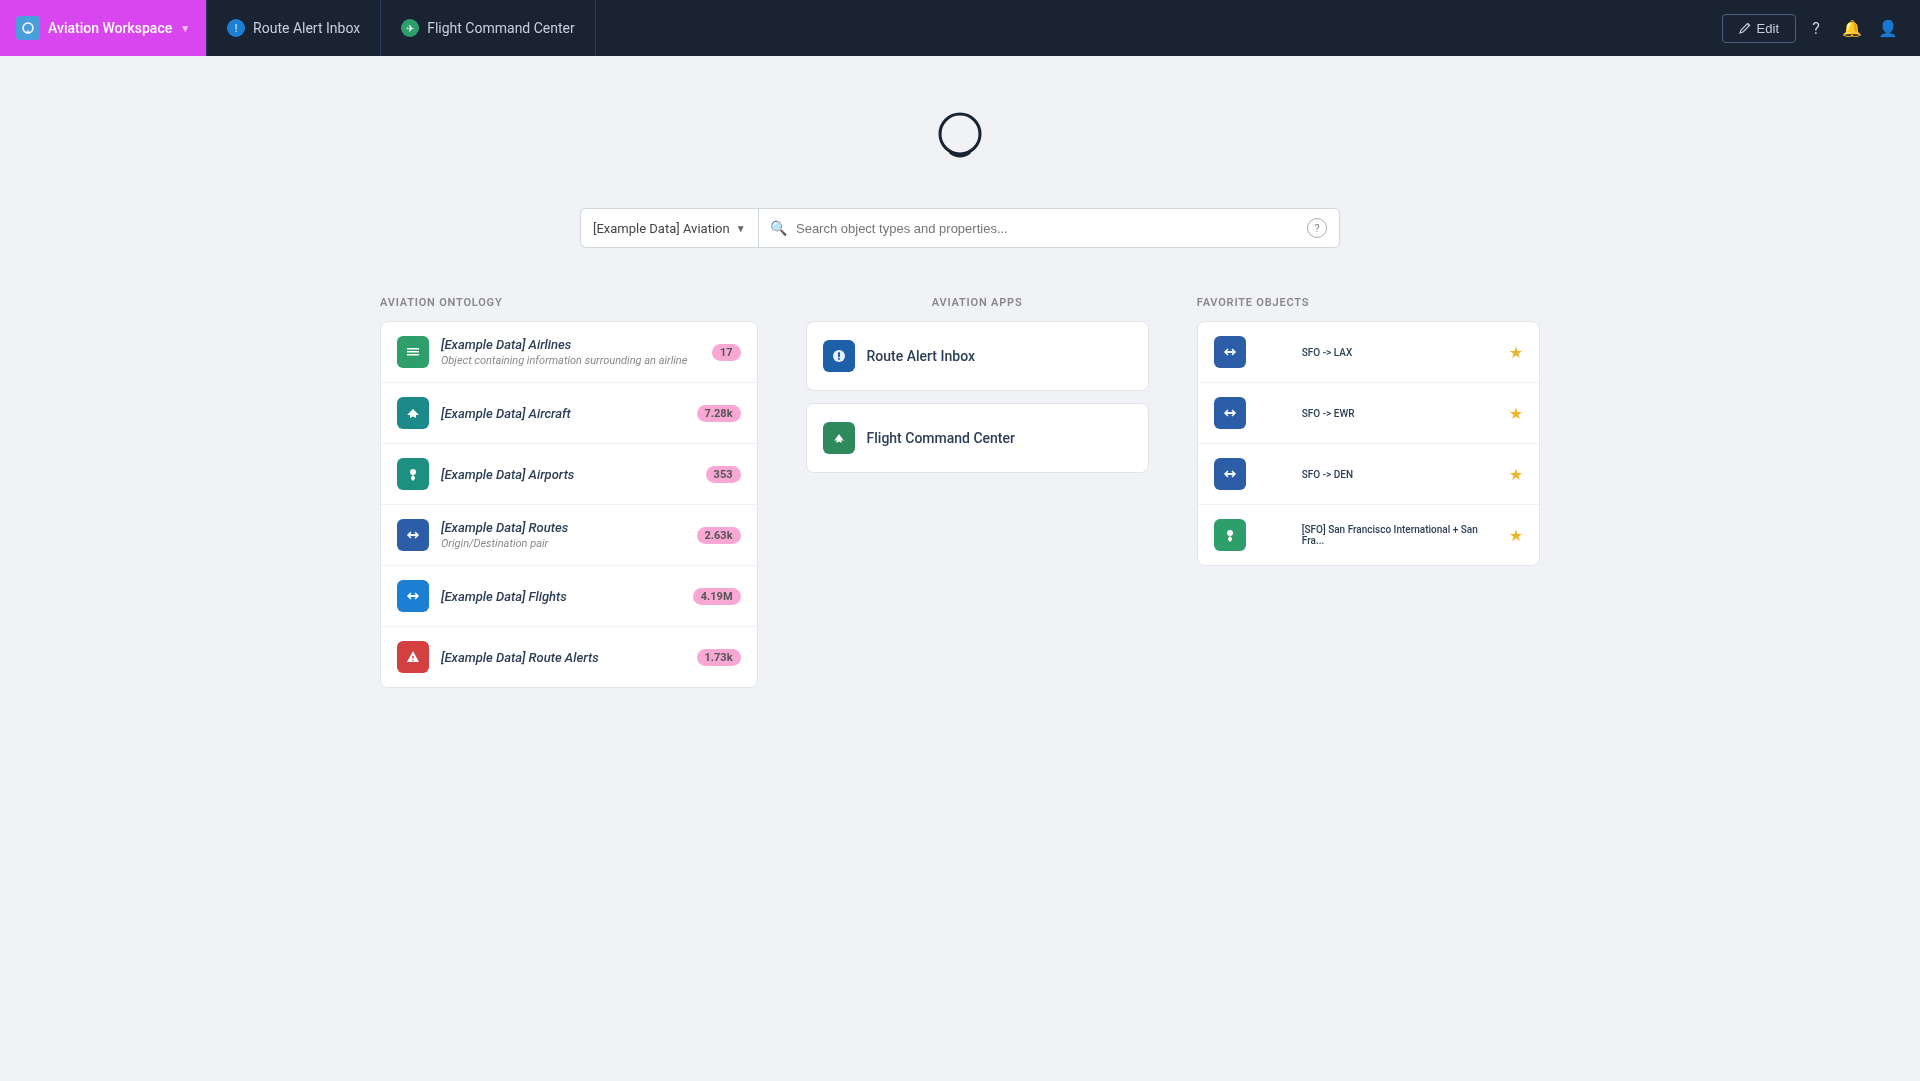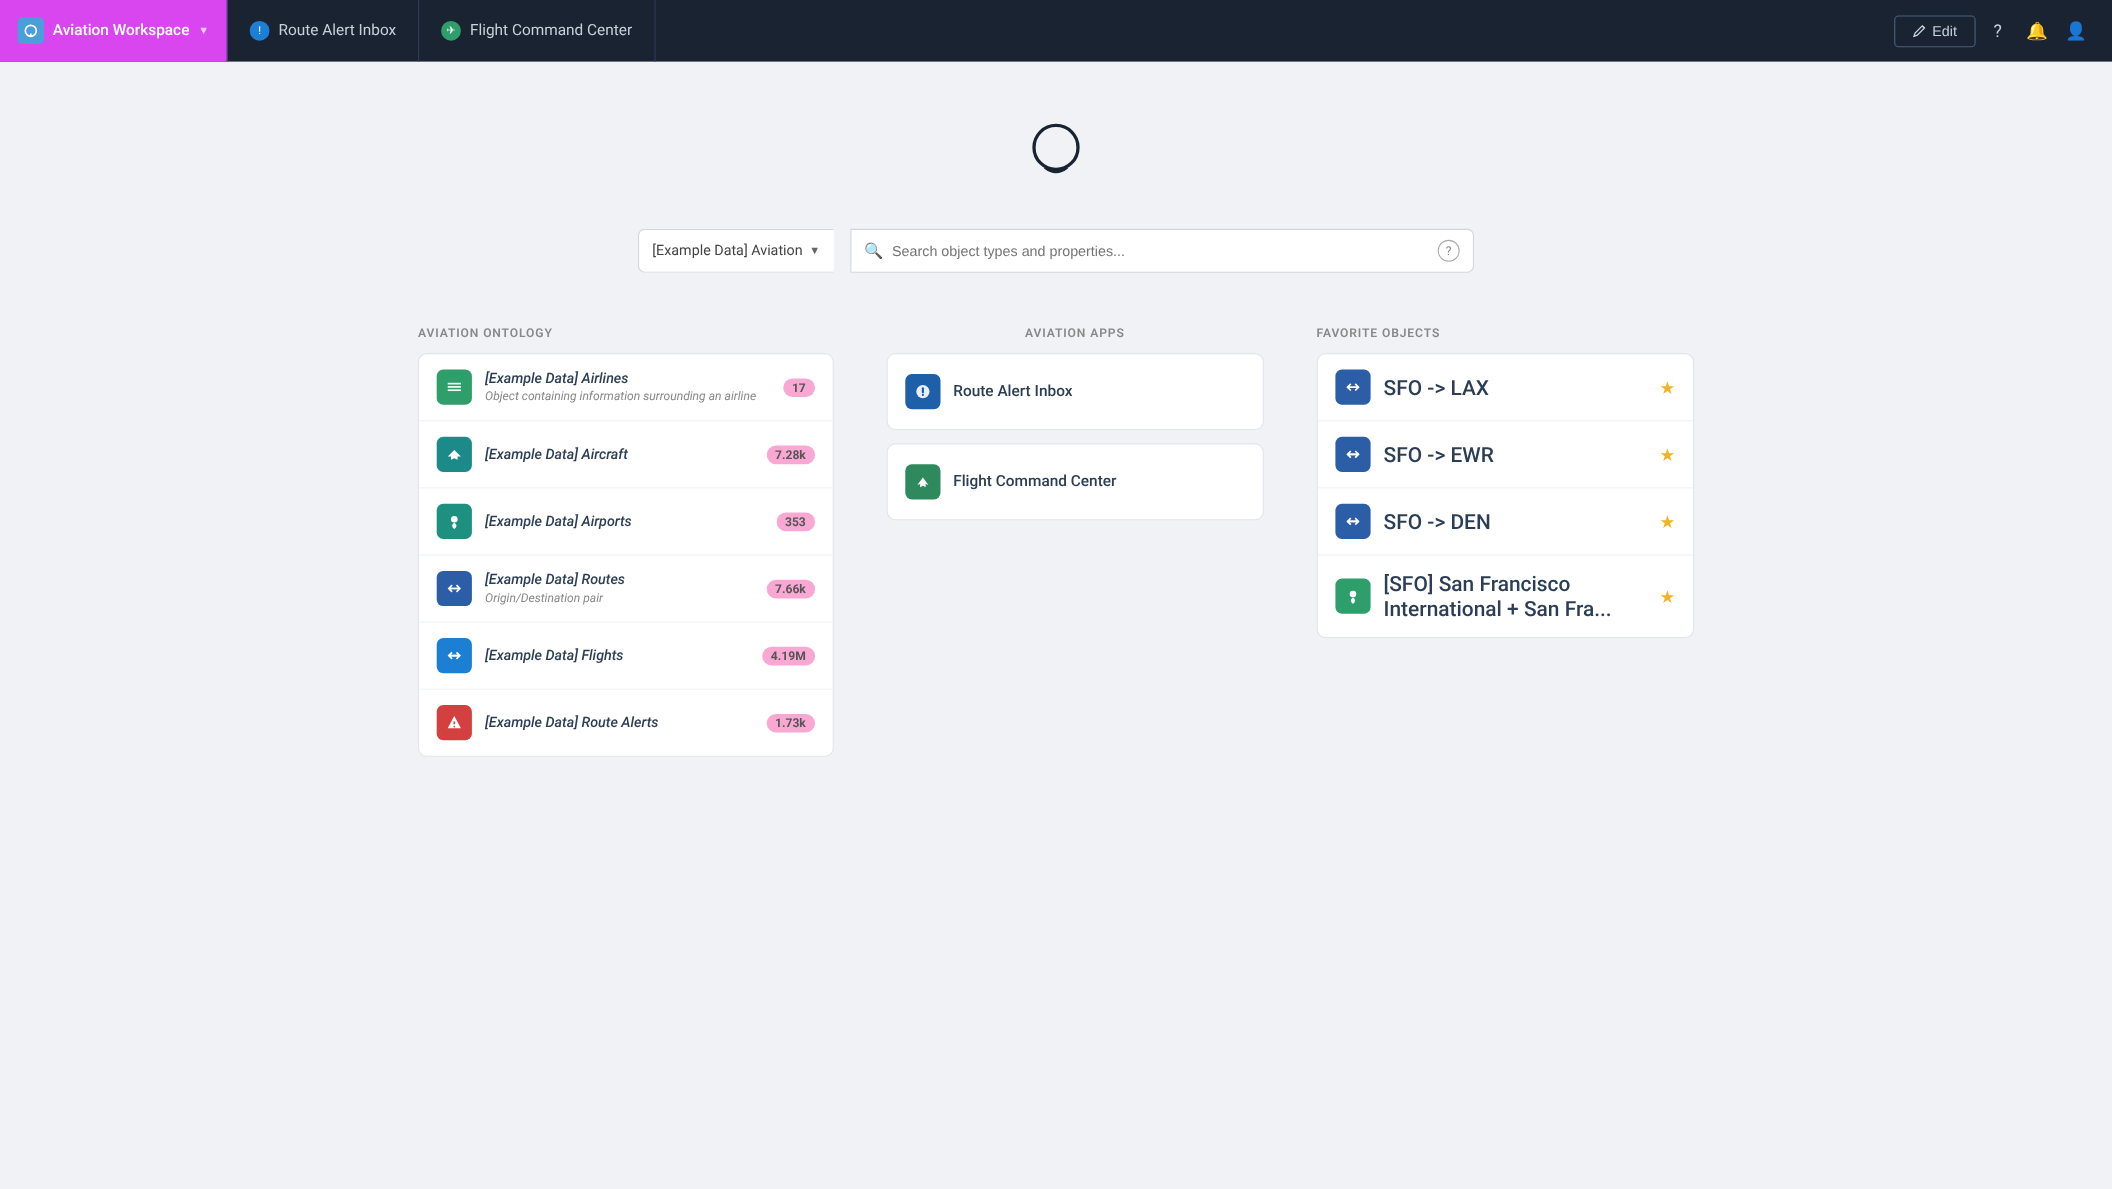--- a/index.html
+++ b/index.html
@@ -115,21 +115,21 @@
       align-items: center;
       margin-bottom: 32px;
     }
 
     
     .search-bar {
       display: flex;
       align-items: center;
       width: 760px;
       margin-bottom: 48px;
-      gap: 15px;
+      gap: 0;
     }
     .ontology-dropdown {
       display: flex;
       align-items: center;
       gap: 6px;
       padding: 0 12px;
       height: 40px;
       background: white;
       border: 1px solid #d0d7de;
       border-right: none;
@@ -295,21 +295,21 @@
       border-radius: 6px;
       display: flex;
       align-items: center;
       justify-content: center;
       font-size: 14px;
       color: white;
       flex-shrink: 0;
     }
     .fav-icon.dark-blue { background: #2b5ea7; }
     .fav-icon.green { background: #2e9e6b; }
-    .fav-name { flex: 1; font-size: 19px; color: #2c3e55; font-weight: 500; }
+    .fav-name { flex: 1; font-size: 10px; color: #2c3e55; font-weight: 500; margin-left: 44px; }
     .star-icon { color: #f0b429; font-size: 16px; }
   </style>
 </head>
 <body>
 
 <nav class="topnav">
   <div class="topnav-left">
     <div class="workspace-tab">
       <div class="workspace-icon">
         <svg width="14" height="14" viewBox="0 0 14 14" fill="none">
@@ -424,21 +424,21 @@
           <div class="ont-icon dark-blue">
             <svg width="16" height="16" viewBox="0 0 16 16" fill="none">
                 <path d="M3 8L13 8M10 5L13 8L10 11" stroke="white" stroke-width="1.5" fill="none"></path>
                 <path d="M13 8L3 8M6 5L3 8L6 11" stroke="white" stroke-width="1.5" fill="none"></path>
               </svg>
           </div>
           <div class="ont-text">
             <div class="ont-name">[Example Data] Routes</div>
             <div class="ont-sub">Origin/Destination pair</div>
           </div>
-          <span class="ont-badge">7.66k</span>
+          <span class="ont-badge">2.63k</span>
         </div>
 
         <div class="ontology-item">
           <div class="ont-icon mid-blue">
             <svg width="16" height="16" viewBox="0 0 16 16" fill="none">
                 <path d="M3 8L13 8M10 5L13 8L10 11" stroke="white" stroke-width="1.5" fill="none"></path>
                 <path d="M13 8L3 8M6 5L3 8L6 11" stroke="white" stroke-width="1.5" fill="none"></path>
               </svg>
           </div>
           <div class="ont-text">

